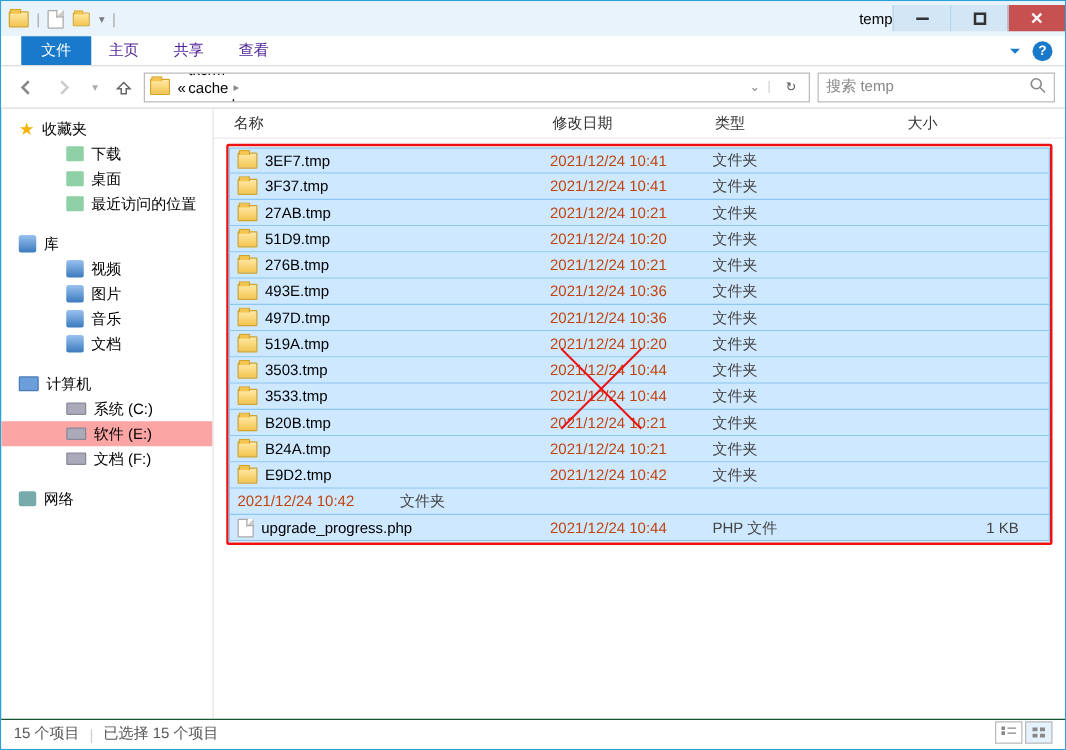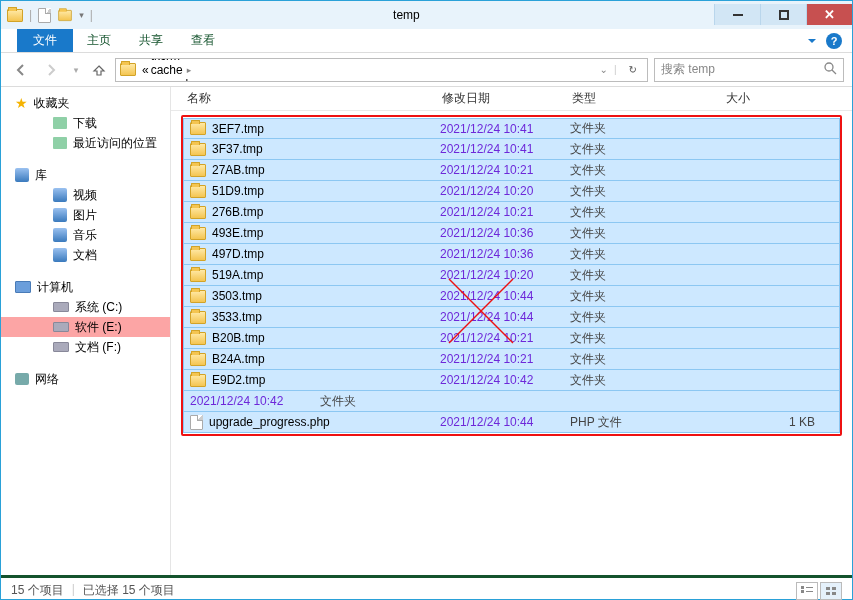--- a/index.html
+++ b/index.html
@@ -1,31 +1,31 @@
 <!DOCTYPE html>
 <html><head>
 <meta charset="utf-8">
 <style>
 html,body{margin:0;padding:0;font-family:"Microsoft YaHei","Segoe UI",sans-serif;font-size:12px;color:#000;background:#fff;overflow:hidden;height:600px;width:853px}
 *{box-sizing:border-box}
 .window{width:853px;height:600px;border:1px solid #2aa1d8;display:flex;flex-direction:column;background:#fff}
 
 .titlebar{height:28px;background:#e8f3fb;display:flex;align-items:center;color:#000;position:relative}
 .titlebar .qat{display:flex;align-items:center;gap:6px;padding:0 6px}
-.titlebar .title{flex:1;text-align:center;font-size:12px}
+.titlebar .title{flex:1;text-align:right;font-size:12px}
 .titlebar .wbtns{display:flex}
 .wbtn{width:46px;height:21px;display:flex;align-items:center;justify-content:center;border-left:1px solid #b9d6ec;background:#d2e6f5;margin-top:-1px}
 .wbtn.close{background:#c75050;color:#fff}
 .wbtn.min span{width:10px;height:2px;background:#333;display:block}
 .wbtn.max span{width:10px;height:10px;border:2px solid #333;display:block}
 .wbtn.close span{font-weight:bold;font-size:13px}
 
 .ribbon{height:24px;background:#fff;border-bottom:1px solid #dcdcdc;display:flex;align-items:stretch;padding-left:16px;position:relative}
 .ribbon .file{background:#1979ca;color:#fff;padding:0 16px;display:flex;align-items:center}
-.ribbon .tab{padding:0 14px;display:flex;align-items:center;color:#14532d}
+.ribbon .tab{padding:0 14px;display:flex;align-items:center;color:#4c1d95}
 .ribbon .right{margin-left:auto;display:flex;align-items:center;gap:10px;padding-right:10px;color:#1979ca}
 .caret-down{width:0;height:0;border-left:4px solid transparent;border-right:4px solid transparent;border-top:4px solid #1979ca}
 .help{width:16px;height:16px;border-radius:50%;background:#1979ca;color:#fff;display:flex;align-items:center;justify-content:center;font-weight:bold;font-size:11px}
 
 .addrbar{height:34px;background:#fff;border-bottom:1px solid #dcdcdc;display:flex;align-items:center;padding:0 8px;gap:6px}
 .navbtn{width:24px;height:24px;border-radius:3px;display:flex;align-items:center;justify-content:center;color:#999}
 .navbtn.fwd{color:#ccc}
 .navdrop{width:14px;display:flex;align-items:center;justify-content:center;color:#aaa;font-size:9px}
 .uparrow{width:20px;height:20px;display:flex;align-items:center;justify-content:center;color:#666}
 .addrbox{flex:1;height:24px;border:1px solid #bcbcbc;display:flex;align-items:center;padding:0 4px;gap:2px;overflow:hidden}
@@ -48,27 +48,27 @@
 .cols{display:flex;height:24px;border-bottom:1px solid #e9e9e9;align-items:center;font-size:12px;color:#333;padding-left:16px}
 .col-name{width:255px}
 .col-date{width:130px}
 .col-type{width:108px}
 .col-size{width:100px;text-align:right;padding-right:30px}
 .list-wrap{flex:1;position:relative;padding:4px 10px}
 .list-border{border:2px solid #e11;border-radius:2px;padding:1px 0}
 .row{display:flex;align-items:center;height:21px;padding-left:6px;background:#cde8ff;border:1px solid #8cc7f2;border-top:none}
 .row:first-child{border-top:1px solid #8cc7f2}
 .cell-name{width:250px;display:flex;align-items:center;gap:6px}
-.cell-date{width:130px;color:#6d28d9}
+.cell-date{width:130px;color:#c2410c}
 .cell-type{width:108px;color:#444}
 .cell-size{flex:1;text-align:right;padding-right:24px;color:#444}
 .redx{position:absolute;pointer-events:none}
 .redx line{stroke:#e11;stroke-width:1.5}
 
-.status{height:24px;border-top:3px solid #14532d;background:#fff;display:flex;align-items:flex-start;padding:4px 10px;color:#555}
+.status{height:24px;border-top:1px solid #14532d;background:#fff;display:flex;align-items:flex-end;padding:4px 10px;color:#555}
 .status .sep{margin:0 8px;color:#ccc}
 .status .viewbtns{margin-left:auto;display:flex;gap:2px}
 .viewbtn{width:22px;height:18px;border:1px solid #bbb;display:flex;align-items:center;justify-content:center}
 
 .ficon{width:16px;height:13px;position:relative}
 .ficon::before{content:"";position:absolute;inset:0;background:linear-gradient(#ffe9a6,#f4c551);border:1px solid #d2a327;border-radius:1px}
 .ficon::after{content:"";position:absolute;top:-2px;left:1px;width:7px;height:3px;background:#f4c551;border:1px solid #d2a327;border-bottom:none;border-radius:1px 1px 0 0}
 .file-icon{width:13px;height:15px;background:#fff;border:1px solid #aaa;border-radius:1px;position:relative}
 .file-icon::after{content:"";position:absolute;top:-1px;right:-1px;width:5px;height:5px;background:linear-gradient(135deg,#fff 50%,#ccc 50%);border-left:1px solid #aaa;border-bottom:1px solid #aaa}
 .star{color:#f5b301;font-size:14px}
@@ -173,20 +173,24 @@
             <span class="star">★</span>
             <span>收藏夹</span>
           </div>
         <div id="fav">
             <div class="tree-item l2">
               <span style="width:14px;height:12px;background:#8fd0a7;border-radius:1px"></span>
               <span>下载</span>
             </div>
             <div class="tree-item l2">
               <span style="width:14px;height:12px;background:#8fd0a7;border-radius:1px"></span>
+              <span>桌面</span>
+            </div>
+            <div class="tree-item l2">
+              <span style="width:14px;height:12px;background:#8fd0a7;border-radius:1px"></span>
               <span>最近访问的位置</span>
             </div>
           </div>
       </div>
       <div class="tree-group">
         <div class="tree-item l1">
             <span class="libicon"></span>
             <span>库</span>
           </div>
         <div id="lib">

